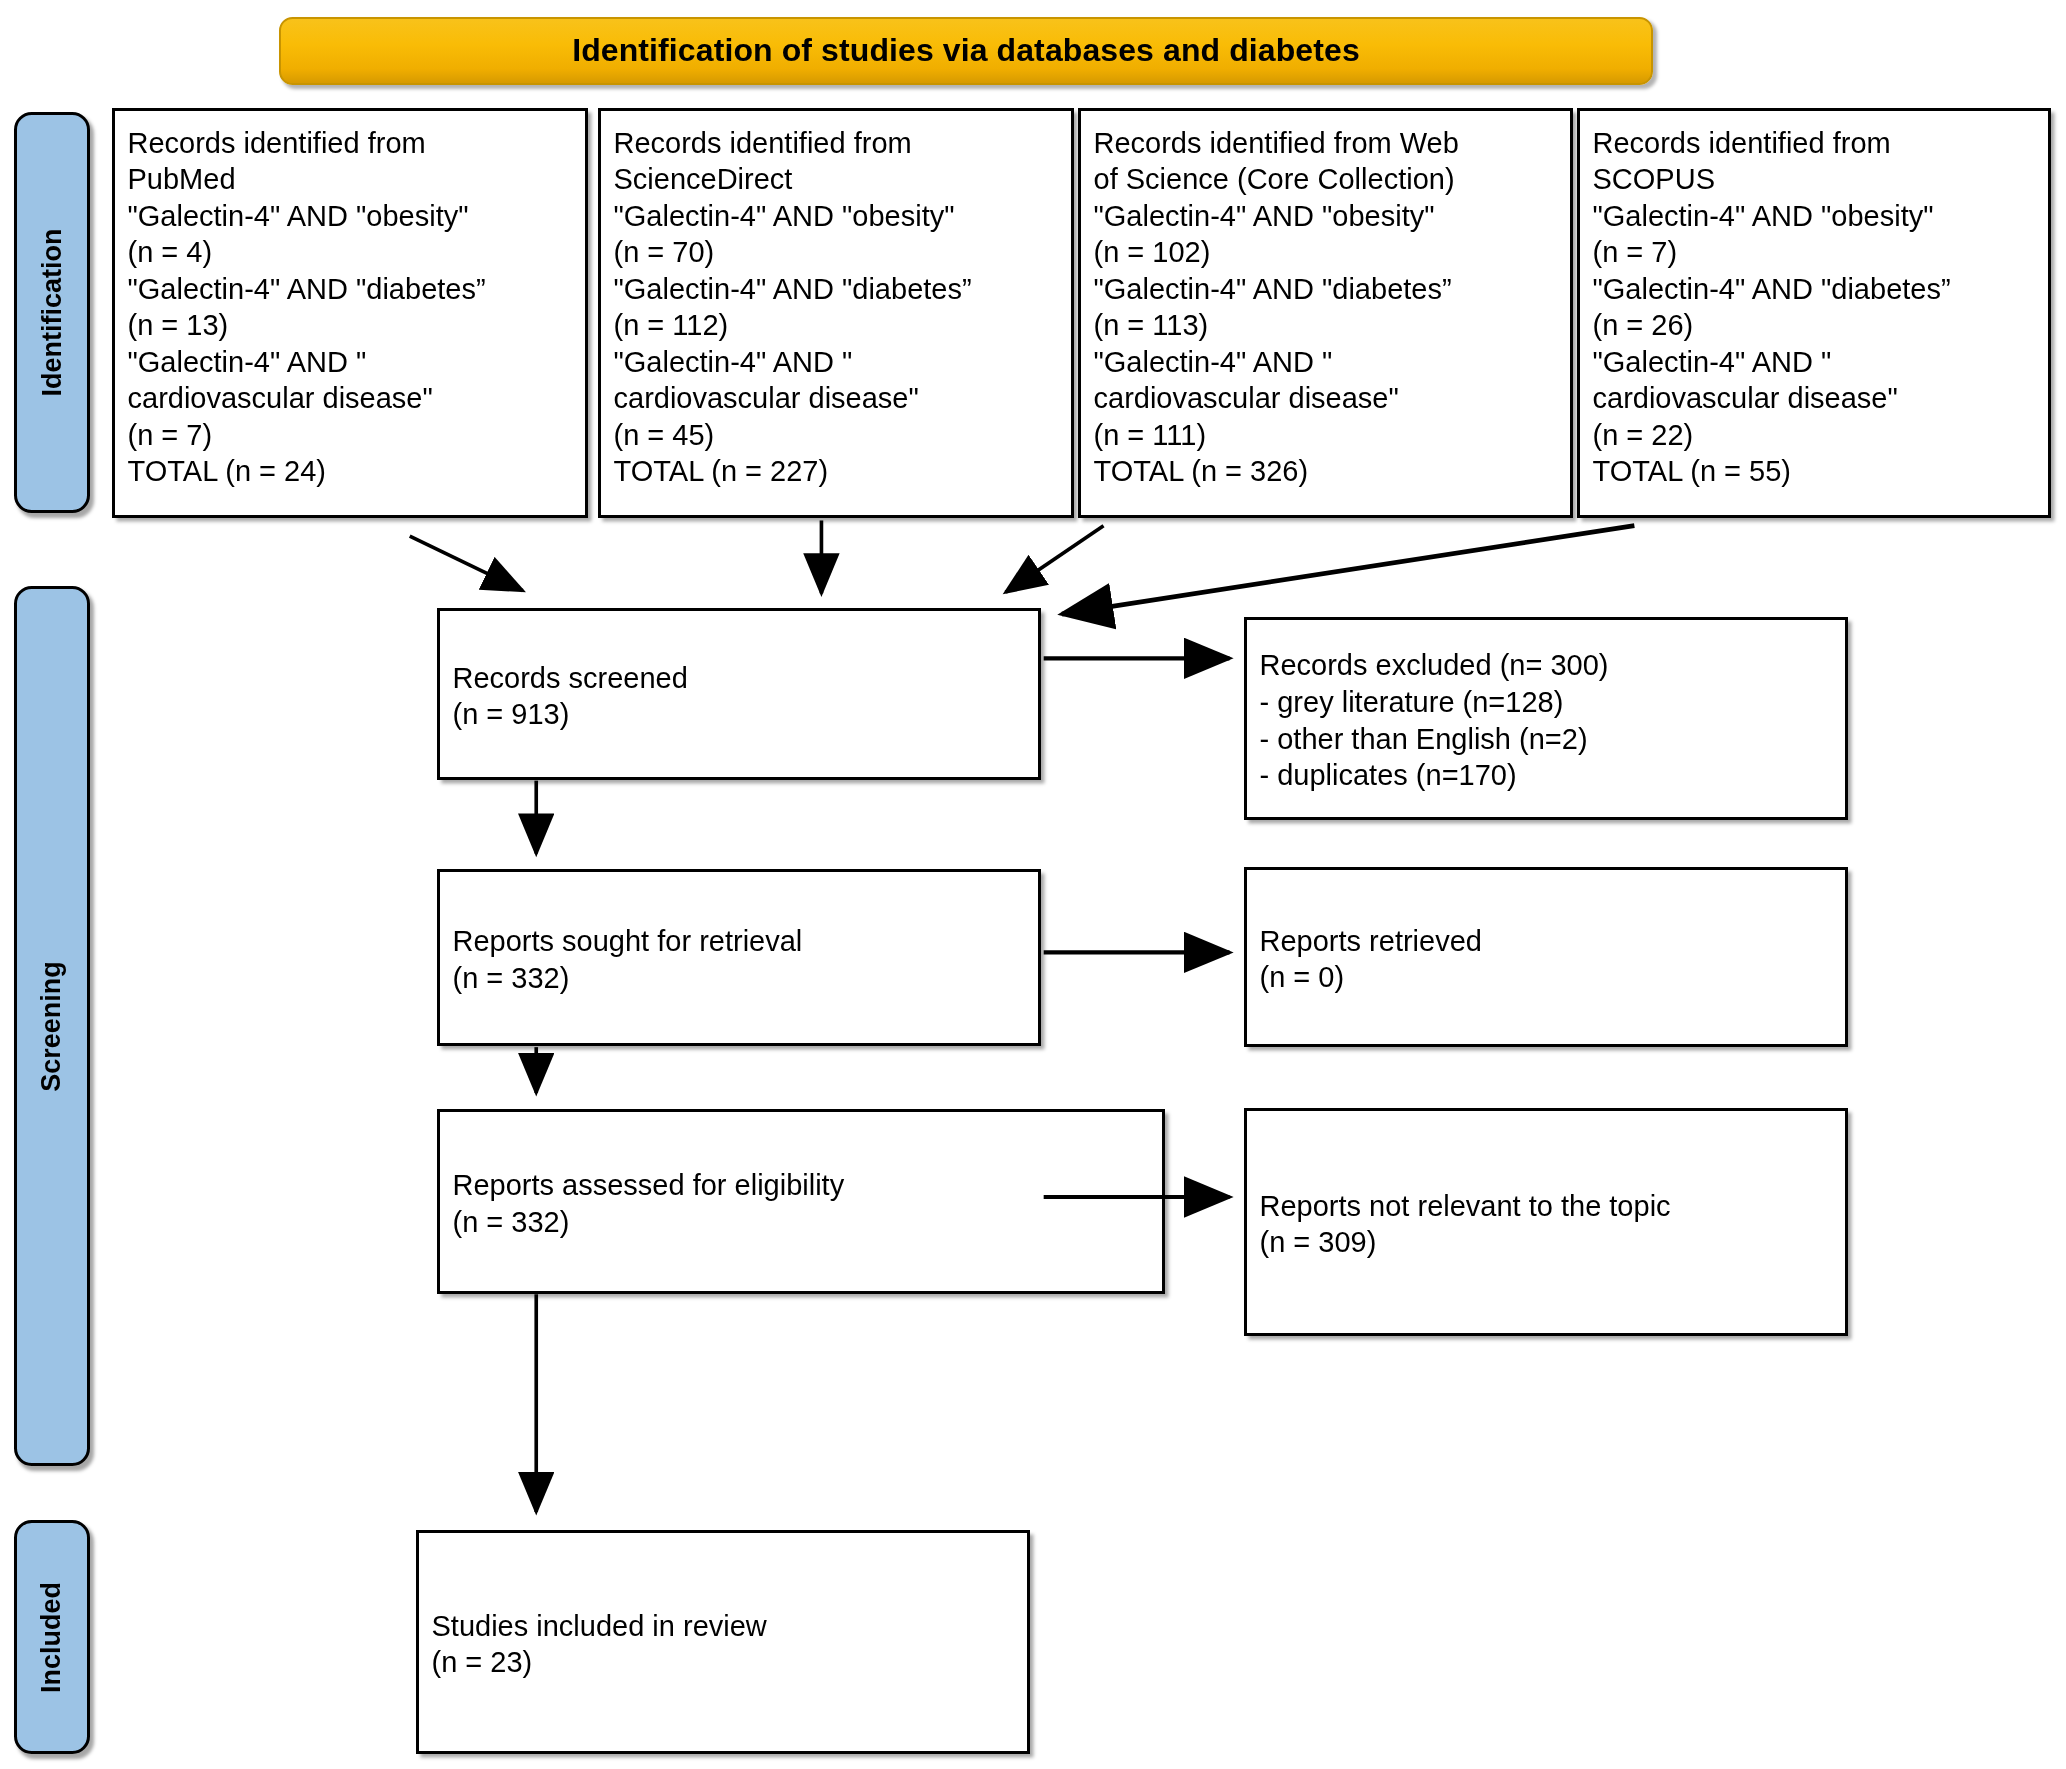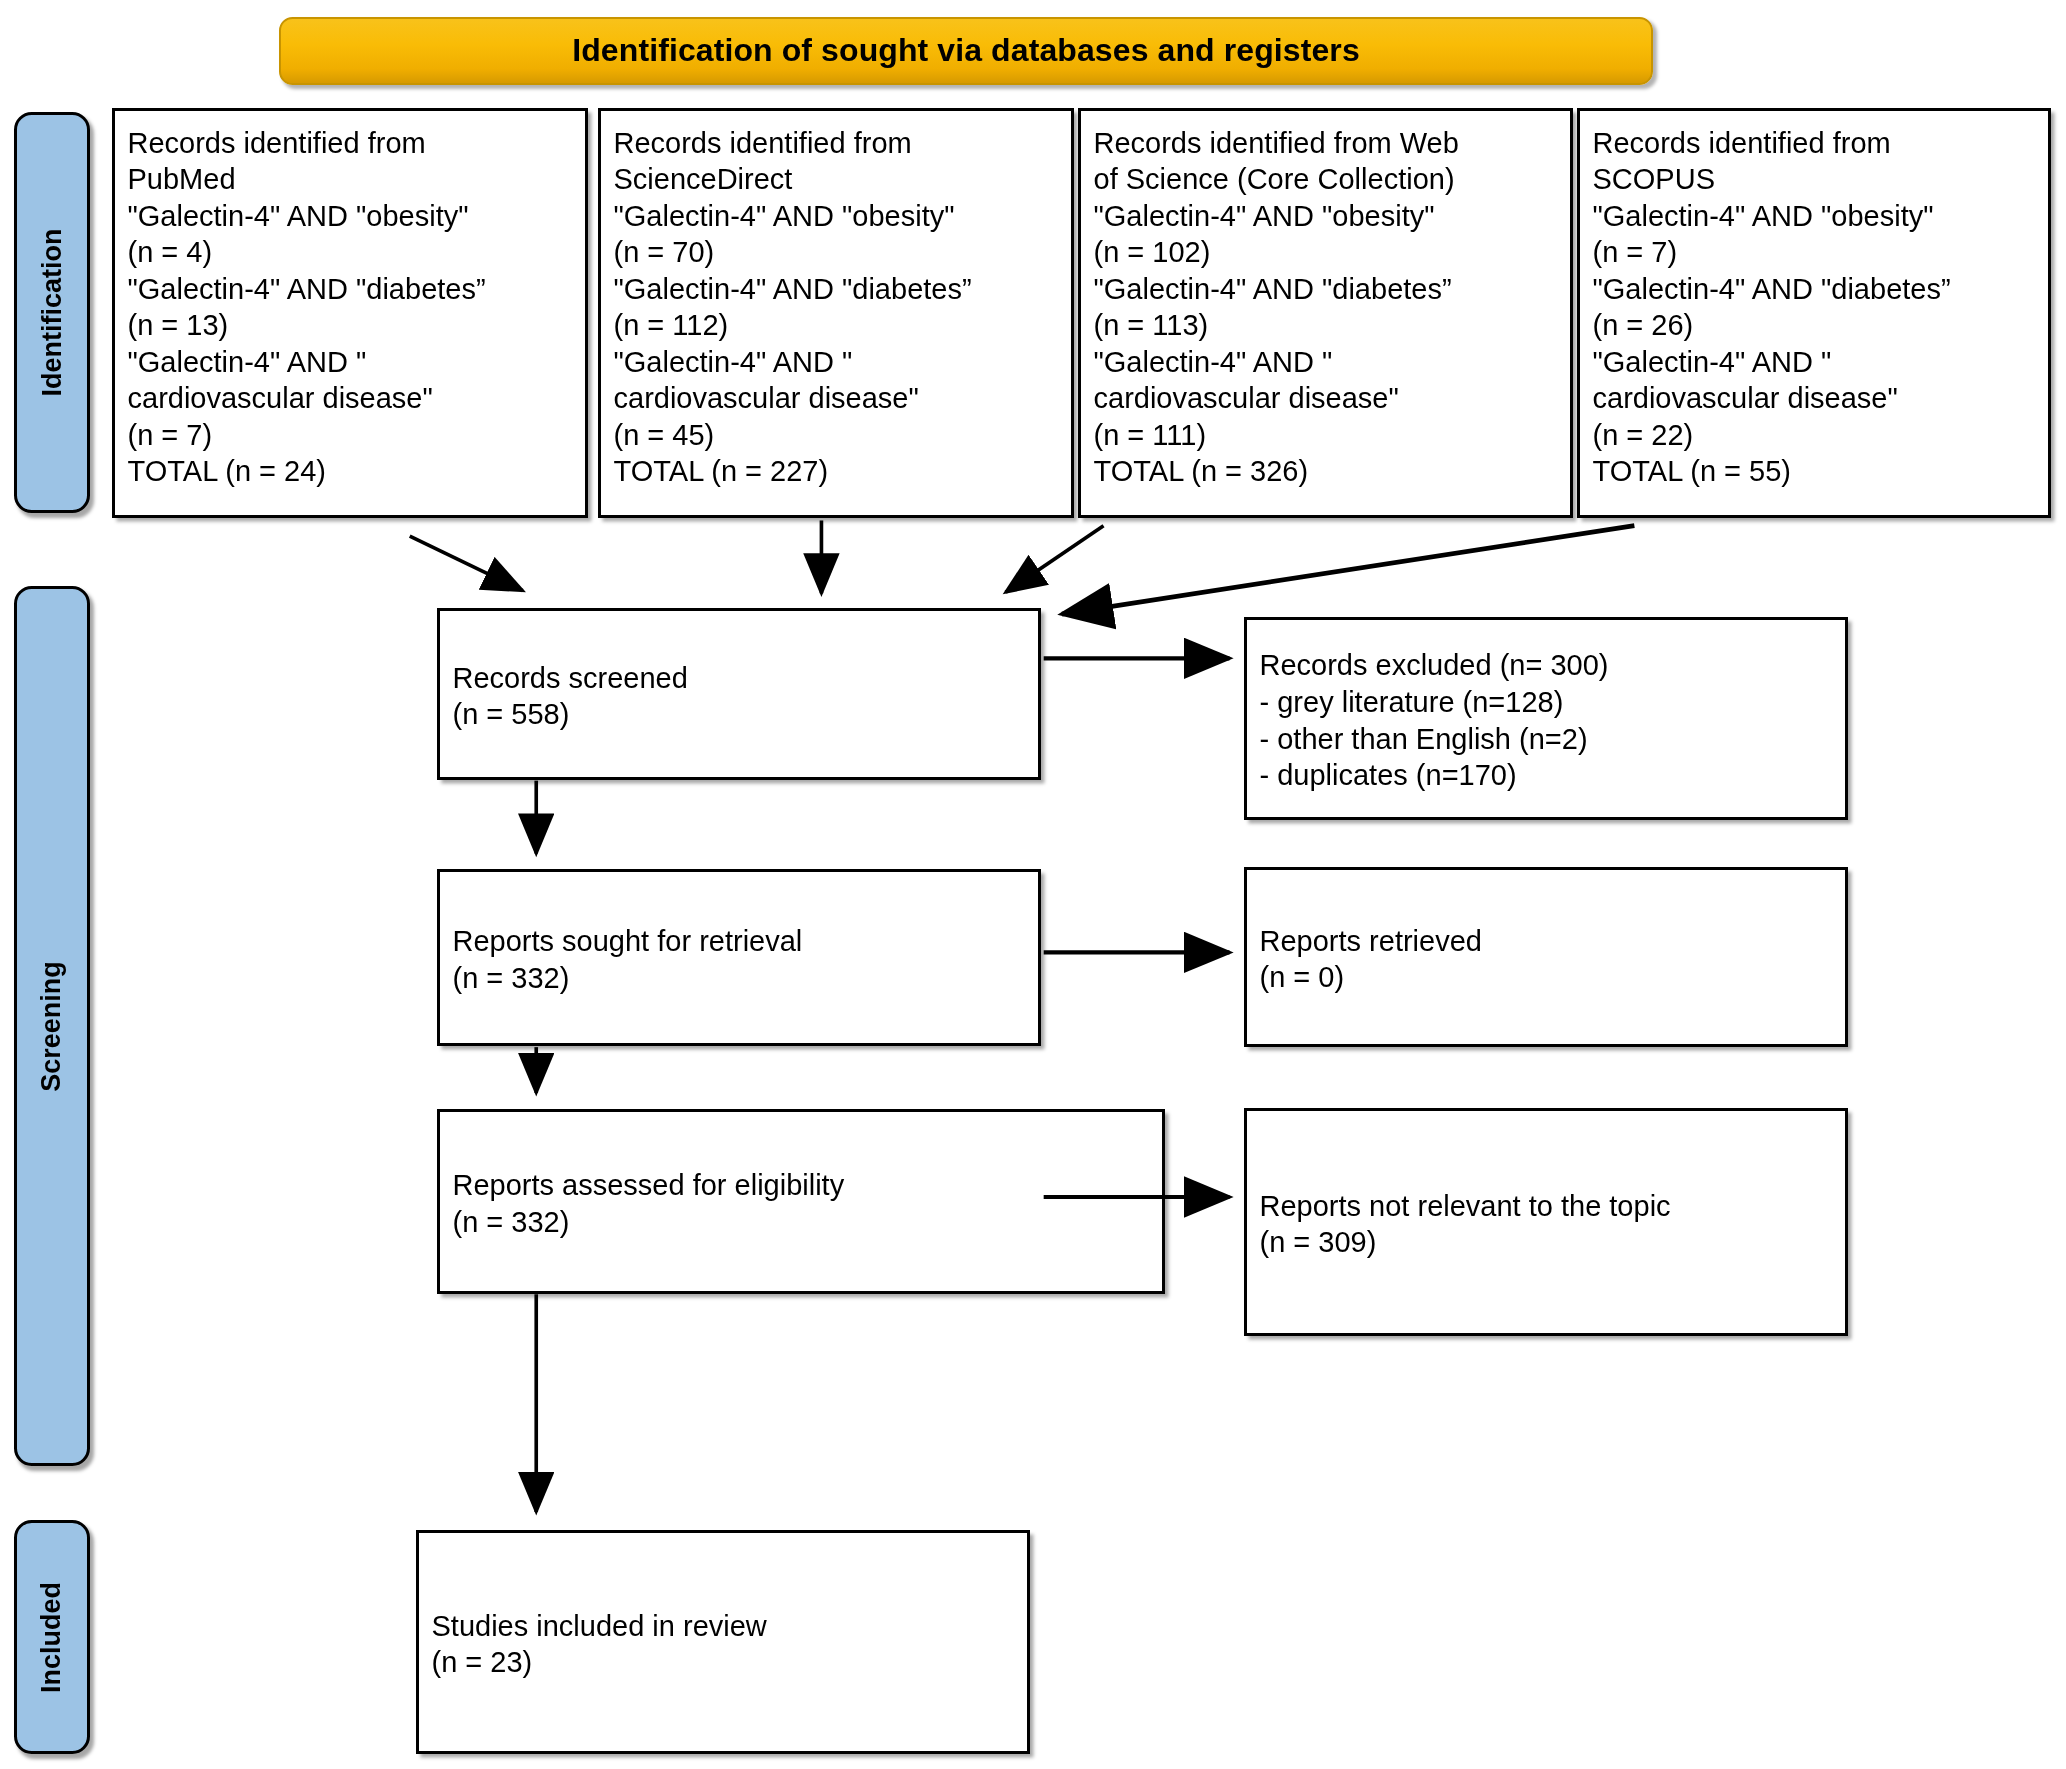--- a/index.html
+++ b/index.html
@@ -112,21 +112,21 @@
     height: 1769px;
     pointer-events: none;
   }
 </style>
 </head>
 <body>
 
 <div id="stage">
 
   <div class="banner">
-    <div class="banner-title">Identification of sought via databases and registers</div>
+    <div class="banner-title">Identification of studies via databases and diabetes</div>
   </div>
 
   <div class="stagebar" id="bar-identification">
     <div class="stagebar-label">Identification</div>
   </div>
   <div class="stagebar" id="bar-screening">
     <div class="stagebar-label">Screening</div>
   </div>
   <div class="stagebar" id="bar-included">
     <div class="stagebar-label">Included</div>
@@ -176,21 +176,21 @@
 "Galectin-4" AND "diabetes”
 (n = 26)
 "Galectin-4" AND "
 cardiovascular disease"
 (n = 22)
 TOTAL (n = 55)</div>
   </div>
 
   <div class="pbox centered" id="box-screened">
     <div class="ptext">Records screened
-(n = 558)</div>
+(n = 913)</div>
   </div>
   <div class="pbox centered" id="box-excluded">
     <div class="ptext">Records excluded (n= 300)
 - grey literature (n=128)
 - other than English (n=2)
 - duplicates (n=170)</div>
   </div>
 
   <div class="pbox centered" id="box-sought">
     <div class="ptext">Reports sought for retrieval

